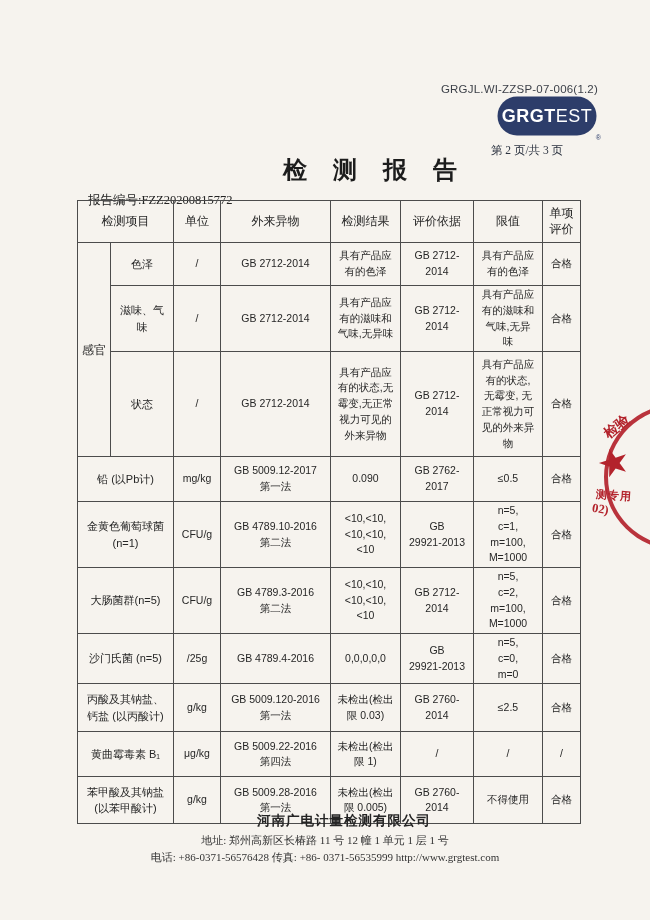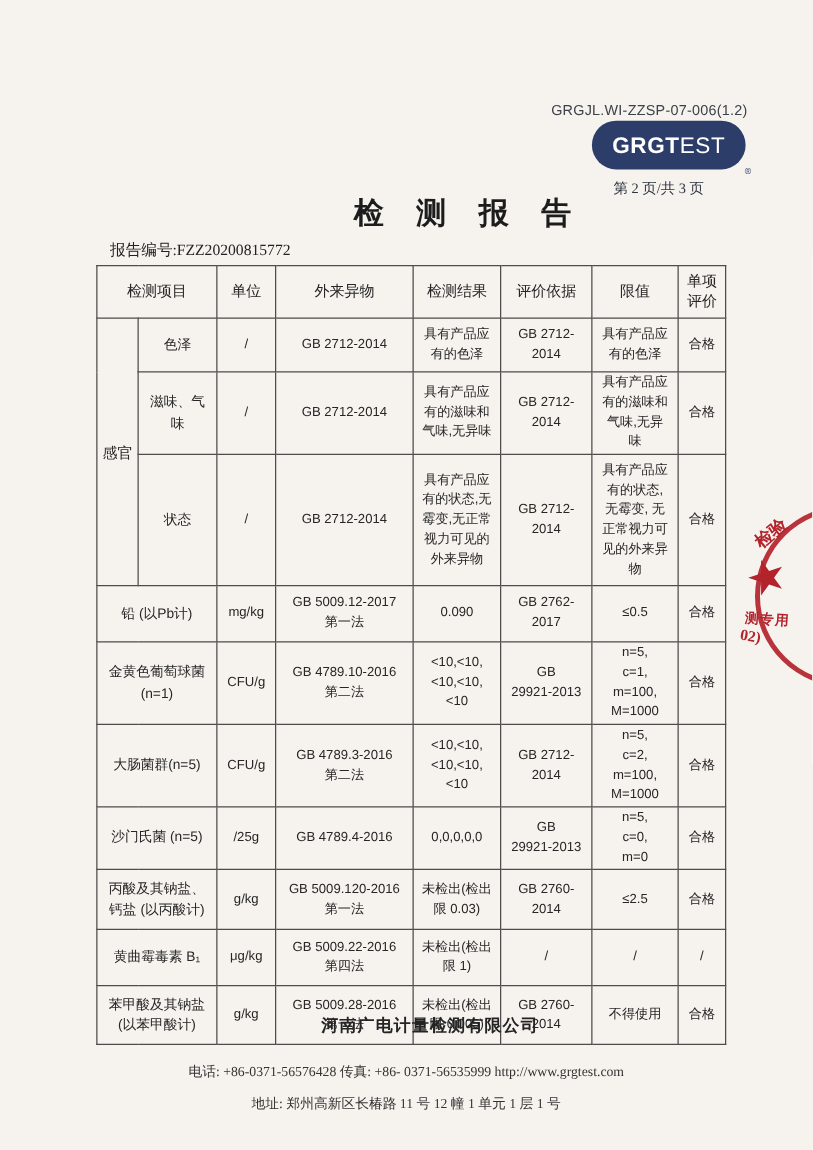--- a/index.html
+++ b/index.html
@@ -7,21 +7,21 @@
     position:relative;width:650px;height:920px;
     background:#f6f3ee;overflow:hidden;
     font-family:"Liberation Serif","DejaVu Serif",serif;color:#2c2c2c;
   }
   .doc-code{
     position:absolute;top:83px;right:52px;
     font-family:"Liberation Sans","DejaVu Sans",sans-serif;
     font-size:11.5px;color:#3d4149;letter-spacing:.2px;
   }
   .logo{
-    position:absolute;top:98px;right:55px;width:120px;height:36px;
+    position:absolute;top:98px;right:55px;width:96px;height:36px;
     background:#2d3d6a;border-radius:18px;
     display:flex;align-items:center;justify-content:center;
     font-family:"Liberation Sans","DejaVu Sans",sans-serif;color:#ffffff;
     box-shadow:0 0 0 1.5px #2d3d6a;
   }
   .logo .bold{font-weight:bold;font-size:18px;letter-spacing:.5px;}
   .logo .light{font-weight:normal;font-size:18px;letter-spacing:.5px;}
   .logo-reg{
     position:absolute;top:134px;right:49px;font-size:7px;color:#2d3d6a;
     font-family:"Liberation Sans",sans-serif;
@@ -30,21 +30,21 @@
     position:absolute;top:143px;right:68px;width:110px;text-align:center;
     font-size:11.5px;color:#2c3340;
   }
   .title{
     position:absolute;top:154px;left:0;width:100%;text-align:center;
     font-size:24px;font-weight:bold;letter-spacing:10px;text-indent:10px;color:#1c1c1c;margin-left:45px;
   }
   .report-no{position:absolute;top:192px;left:88px;font-size:12.5px;color:#222;}
 
   table.report{
-    position:absolute;top:212px;left:77px;width:503px;
+    position:absolute;top:200px;left:77px;width:503px;
     border-collapse:collapse;table-layout:fixed;
     font-family:"Liberation Sans","DejaVu Sans",sans-serif;
     font-size:10.5px;color:#262626;
   }
   table.report th,table.report td{
     border:1px solid #4c4c4c;text-align:center;vertical-align:middle;
     padding:1px 2px;white-space:pre-line;line-height:1.5;font-weight:normal;
     overflow:hidden;
   }
   table.report th{font-size:12px;line-height:1.3;}
@@ -62,21 +62,21 @@
   }
   .stamp-t1{position:absolute;left:11px;top:16px;transform:rotate(-40deg);
     font-size:14px;font-weight:bold;color:#b3232c;}
   .stamp-t2{position:absolute;left:4px;top:86px;transform:rotate(4deg);
     font-size:11px;font-weight:bold;color:#b3232c;letter-spacing:1px;}
   .stamp-t3{position:absolute;left:0;top:100px;transform:rotate(10deg);
     font-size:12.5px;font-weight:bold;color:#b3232c;}
 
   .footer-company{position:absolute;top:812px;left:0;width:100%;text-align:center;
     font-size:13.5px;font-weight:bold;color:#242424;letter-spacing:1px;padding-left:19px;}
-  .footer-address{position:absolute;top:875px;left:0;width:100%;text-align:center;
+  .footer-address{position:absolute;top:833px;left:0;width:100%;text-align:center;
     font-size:11px;color:#333;}
   .footer-contact{position:absolute;top:850px;left:0;width:100%;text-align:center;
     font-size:11px;color:#333;}
 </style>
 </head>
 <body>
 
 <div class="page">
 
   <div class="doc-code">GRGJL.WI-ZZSP-07-006(1.2)</div>

